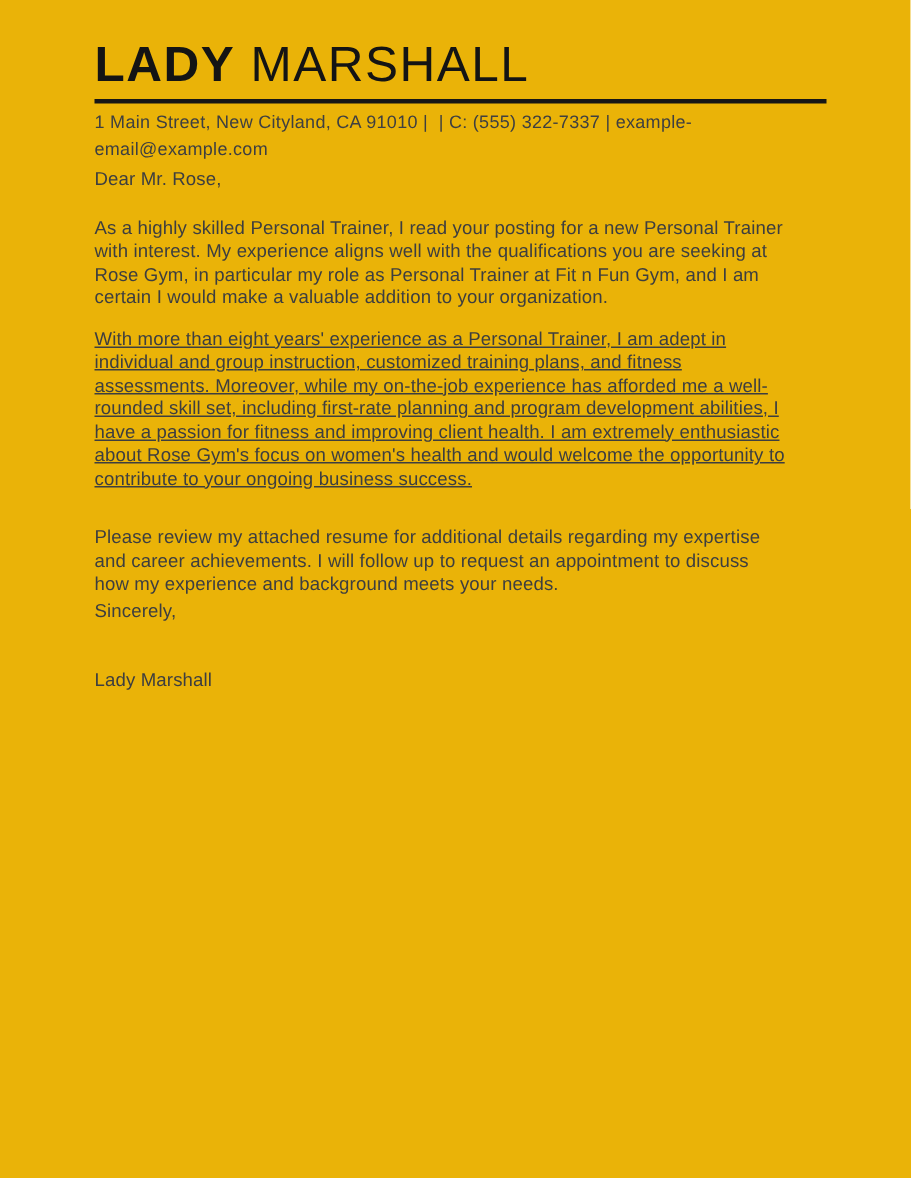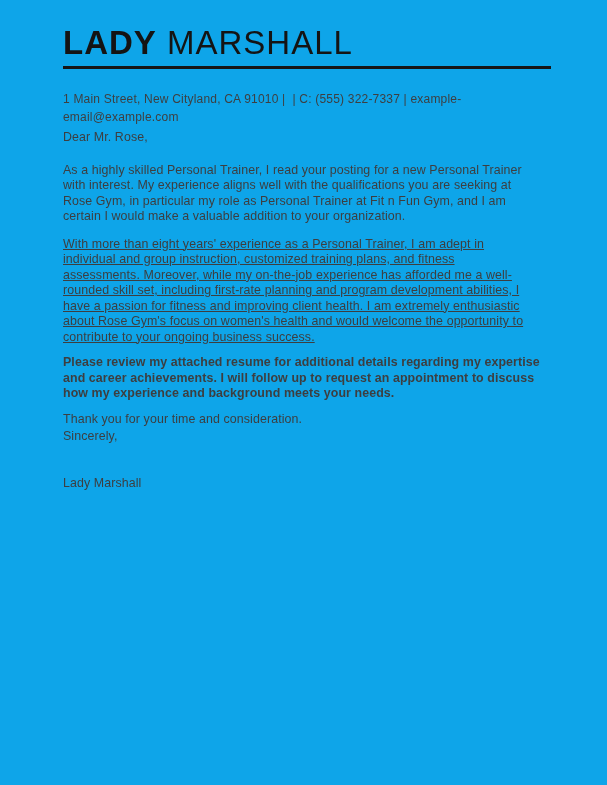--- a/index.html
+++ b/index.html
@@ -6,21 +6,21 @@
 
   html, body {
     background: #ffffff;
     font-family: "Liberation Sans", sans-serif;
   }
 
   .page {
     position: relative;
     width: 607px;
     height: 785px;
-    background: #0ea5e9;
+    background: #eab308;
     padding: 26px 56px 0 63px;
     overflow: hidden;
     color: #3d3e40;
   }
 
   
   .letter-header {
     border-bottom: 3px solid #161616;
     padding-bottom: 7px;
   }
@@ -31,41 +31,41 @@
     letter-spacing: 1px;
     color: #141414;
     font-weight: 400;
     white-space: nowrap;
   }
 
   .applicant-name .first-name { font-weight: 700; }
   .applicant-name .last-name  { font-weight: 400; }
 
   .contact-info {
-    margin-top: 21px;
+    margin-top: 3px;
     font-size: 12px;
     line-height: 18px;
     letter-spacing: 0.2px;
     color: #3e3f41;
     white-space: pre-line;
   }
 
   
   .letter-body p {
     font-size: 12.4px;
     line-height: 15.5px;
     letter-spacing: 0.1px;
     color: #3d3e40;
     white-space: pre-line;
   }
 
   [data-name="salutation"]          { margin-top: 4px;  }
   [data-name="paragraph-1"]         { margin-top: 17px;  }
   [data-name="paragraph-2"]         { margin-top: 12px; text-decoration: underline; }
-  [data-name="paragraph-3"]         { margin-top: 10px; font-weight: bold; }
+  [data-name="paragraph-3"]         { margin-top: 24px; }
   [data-name="closing-thanks"]      { margin-top: 10px; }
   [data-name="closing-salutation"]  { margin-top: 2px;  }
   [data-name="signature-name"]      { margin-top: 31px; }
 </style>
 </head>
 <body>
 
 <div class="page" data-name="cover-letter-page">
 
   <header class="letter-header" data-name="letter-header">
@@ -88,20 +88,19 @@
 assessments. Moreover, while my on-the-job experience has afforded me a well-
 rounded skill set, including first-rate planning and program development abilities, I
 have a passion for fitness and improving client health. I am extremely enthusiastic
 about Rose Gym's focus on women's health and would welcome the opportunity to
 contribute to your ongoing business success.</p>
 
     <p data-name="paragraph-3">Please review my attached resume for additional details regarding my expertise
 and career achievements. I will follow up to request an appointment to discuss
 how my experience and background meets your needs.</p>
 
-    <p data-name="closing-thanks">Thank you for your time and consideration.</p>
 
     <p data-name="closing-salutation">Sincerely,</p>
 
     <p data-name="signature-name">Lady Marshall</p>
   </main>
 
 </div>
 
 </body></html>

